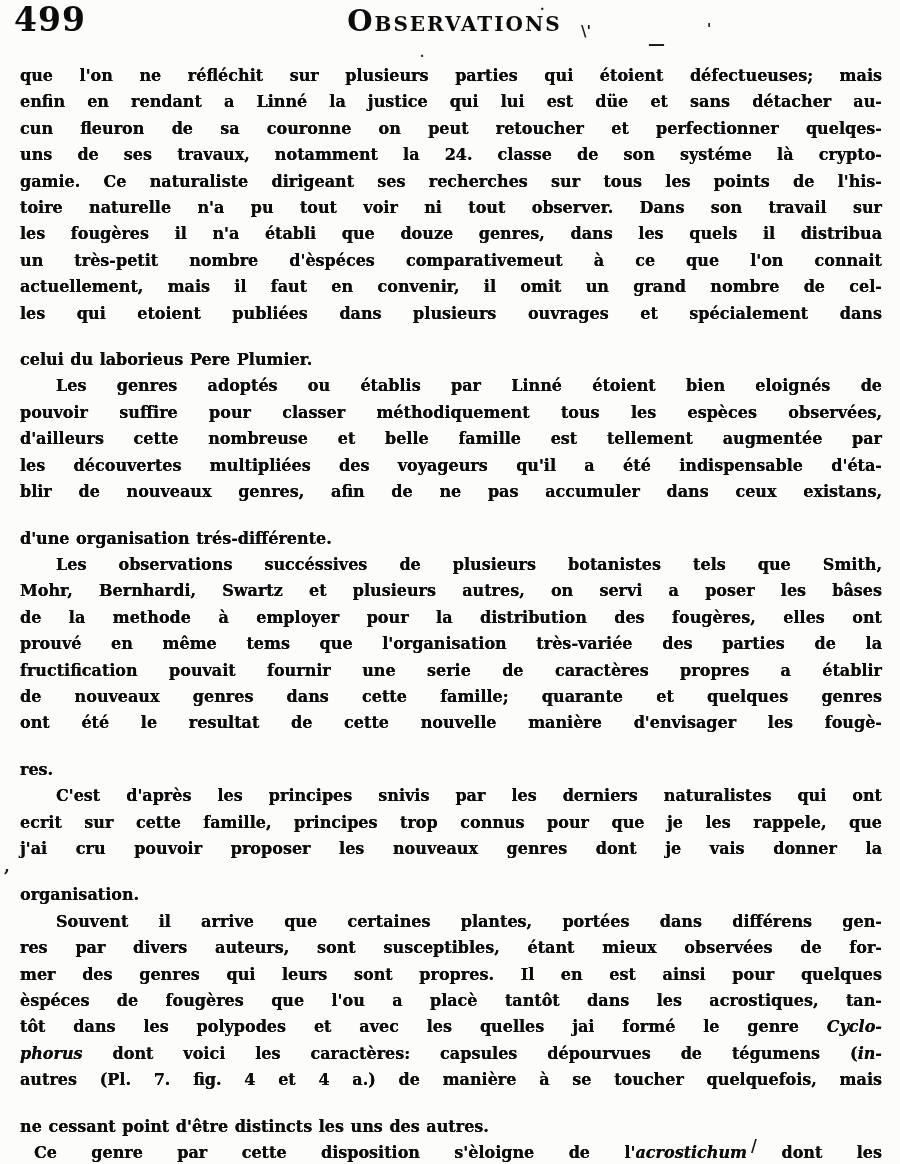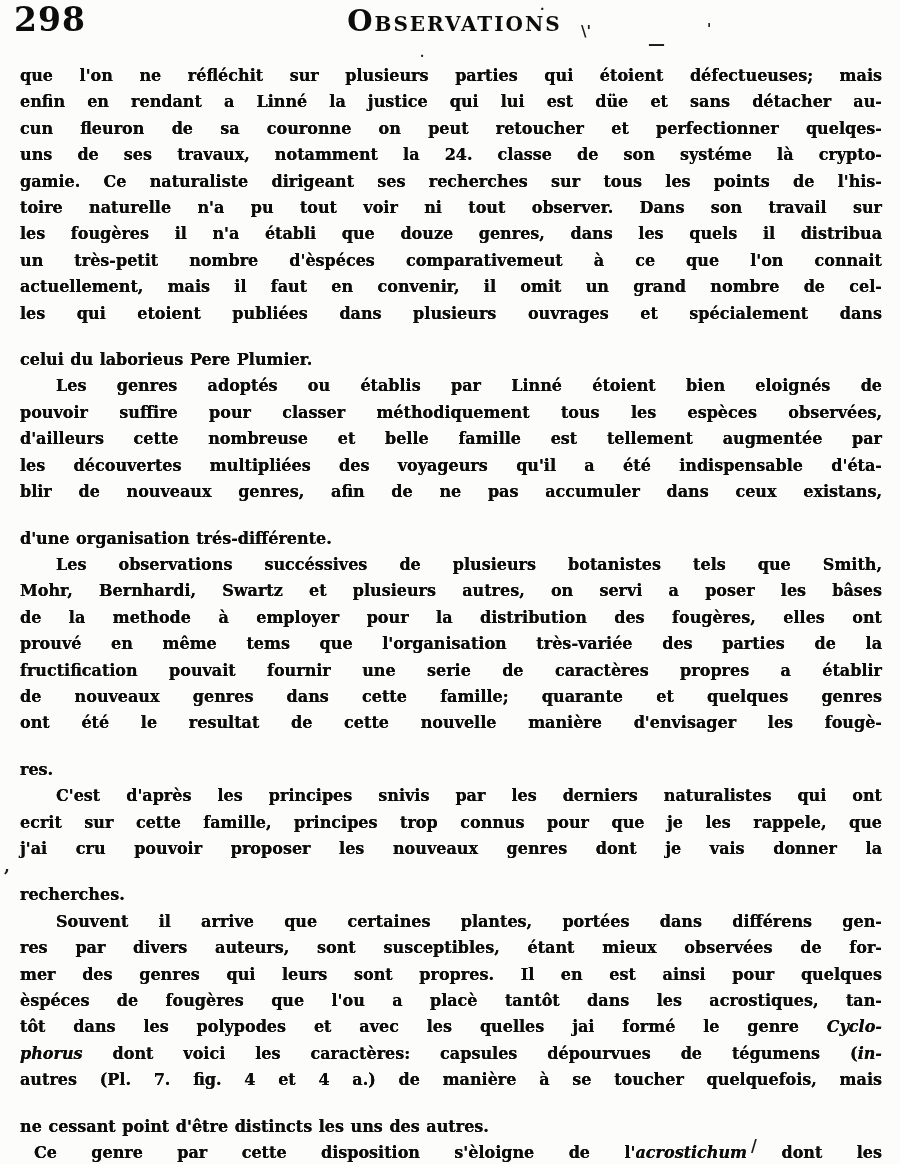--- a/index.html
+++ b/index.html
@@ -41,21 +41,21 @@
   .artifact {
     position: absolute;
     font-weight: 700;
     color: #1a1a1a;
     line-height: 1;
   }
 </style>
 </head>
 <body>
 
-<div class="page-number">298</div>
+<div class="page-number">499</div>
 
 <div class="running-title">Observations</div>
 
 <div class="text-block">
     <div class="para">
       <div class="line"><span>que l'on ne réfléchit sur plusieurs parties qui étoient défectueuses; mais</span></div>
       <div class="line"><span>enfin en rendant a Linné la justice qui lui est düe et sans détacher au-</span></div>
       <div class="line"><span>cun fleuron de sa couronne on peut retoucher et perfectionner quelqes-</span></div>
       <div class="line"><span>uns de ses travaux, notamment la 24. classe de son systéme là crypto-</span></div>
       <div class="line"><span>gamie.  Ce naturaliste dirigeant ses recherches sur tous les points de l'his-</span></div>
@@ -81,21 +81,21 @@
       <div class="line"><span>prouvé en même tems que l'organisation très-variée des parties de la</span></div>
       <div class="line"><span>fructification pouvait fournir une serie de caractères propres a établir</span></div>
       <div class="line"><span>de nouveaux genres dans cette famille; quarante et quelques genres</span></div>
       <div class="line"><span>ont été le resultat de cette nouvelle manière d'envisager les fougè-</span></div>
       <div class="line lastline"><span>res.</span></div>
     </div>
     <div class="para">
       <div class="line" style="text-indent: 36px;"><span>C'est d'après les principes snivis par les derniers naturalistes qui ont</span></div>
       <div class="line"><span>ecrit sur cette famille, principes trop connus pour que je les rappele, que</span></div>
       <div class="line"><span>j'ai cru pouvoir proposer les nouveaux genres dont je vais donner la</span></div>
-      <div class="line lastline"><span>recherches.</span></div>
+      <div class="line lastline"><span>organisation.</span></div>
     </div>
     <div class="para">
       <div class="line" style="text-indent: 36px;"><span>Souvent il arrive que certaines plantes, portées dans différens gen-</span></div>
       <div class="line"><span>res par divers auteurs, sont susceptibles, étant mieux observées de for-</span></div>
       <div class="line"><span>mer des genres qui leurs sont propres.  Il en est ainsi pour quelques</span></div>
       <div class="line"><span>èspéces de fougères que l'ou a placè tantôt dans les acrostiques, tan-</span></div>
       <div class="line"><span>tôt dans les polypodes et avec les quelles jai formé le genre </span><i>Cyclo-</i></div>
       <div class="line"><i>phorus</i><span> dont voici les caractères: capsules dépourvues de tégumens (</span><i>in-</i></div>
       <div class="line"><span>autres (Pl. 7. fig. 4 et 4 a.) de manière à se toucher quelquefois, mais</span></div>
       <div class="line lastline"><span>ne cessant point d'être distincts les uns des autres.</span></div>

